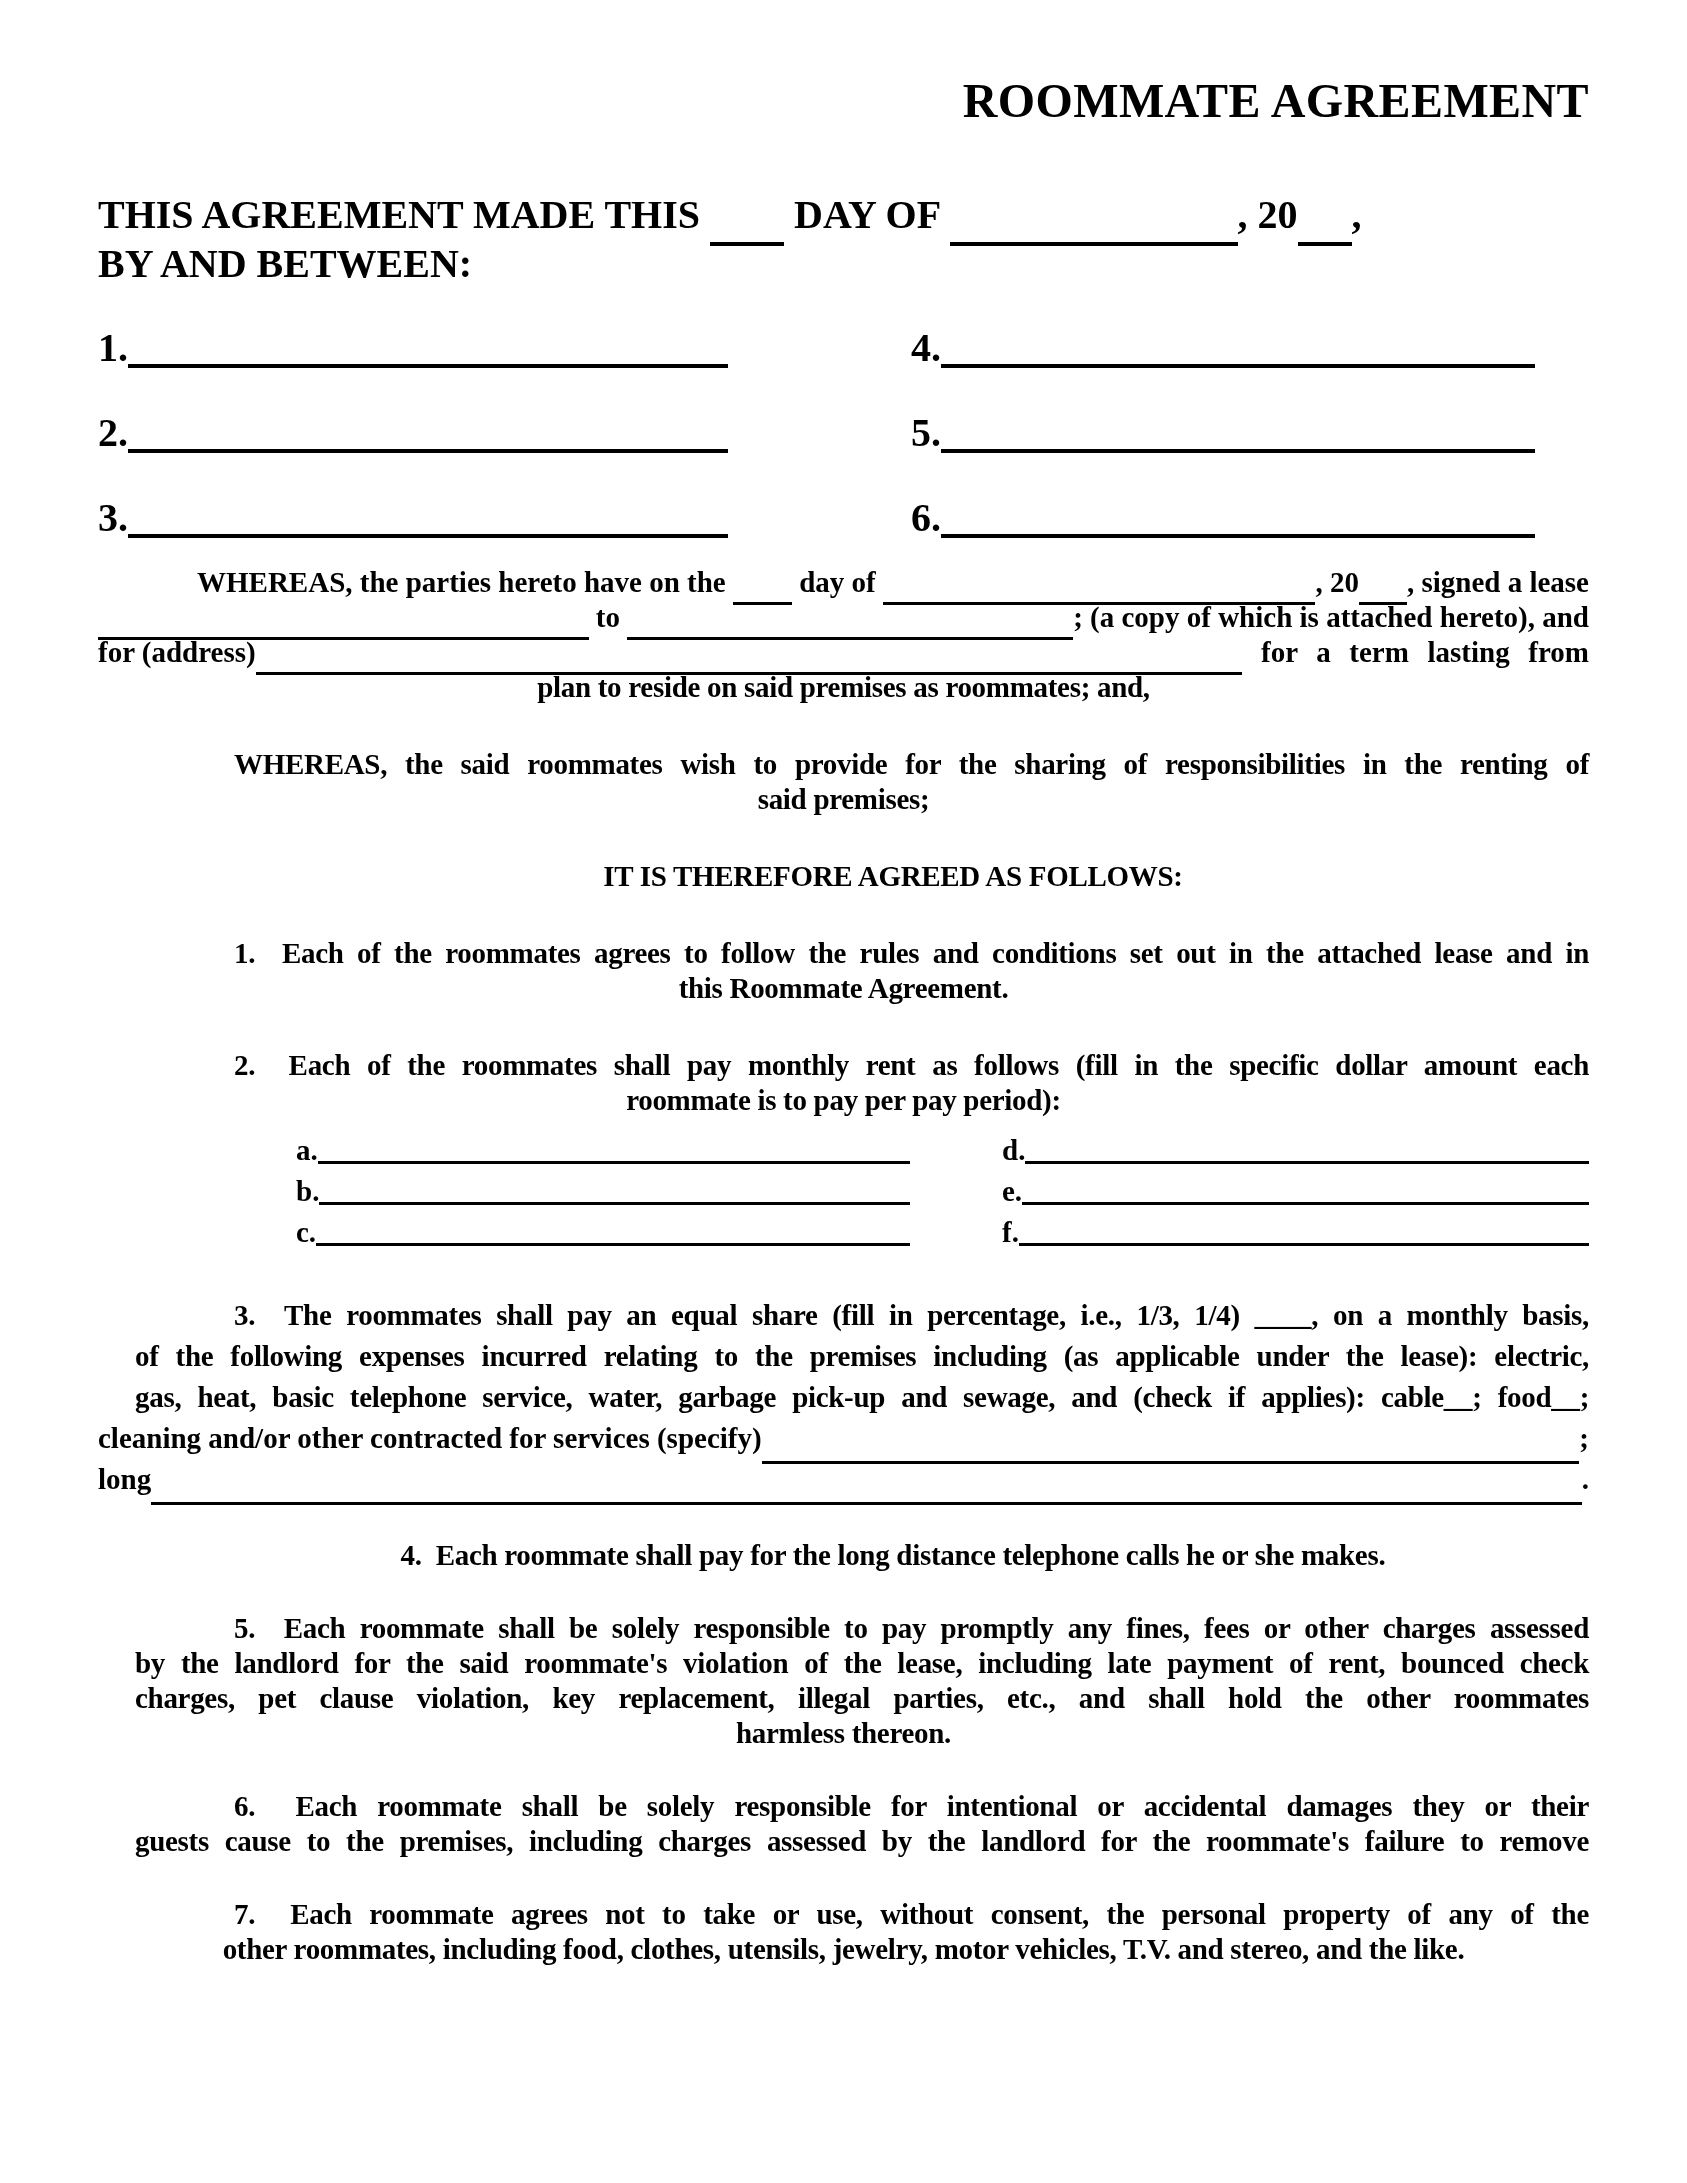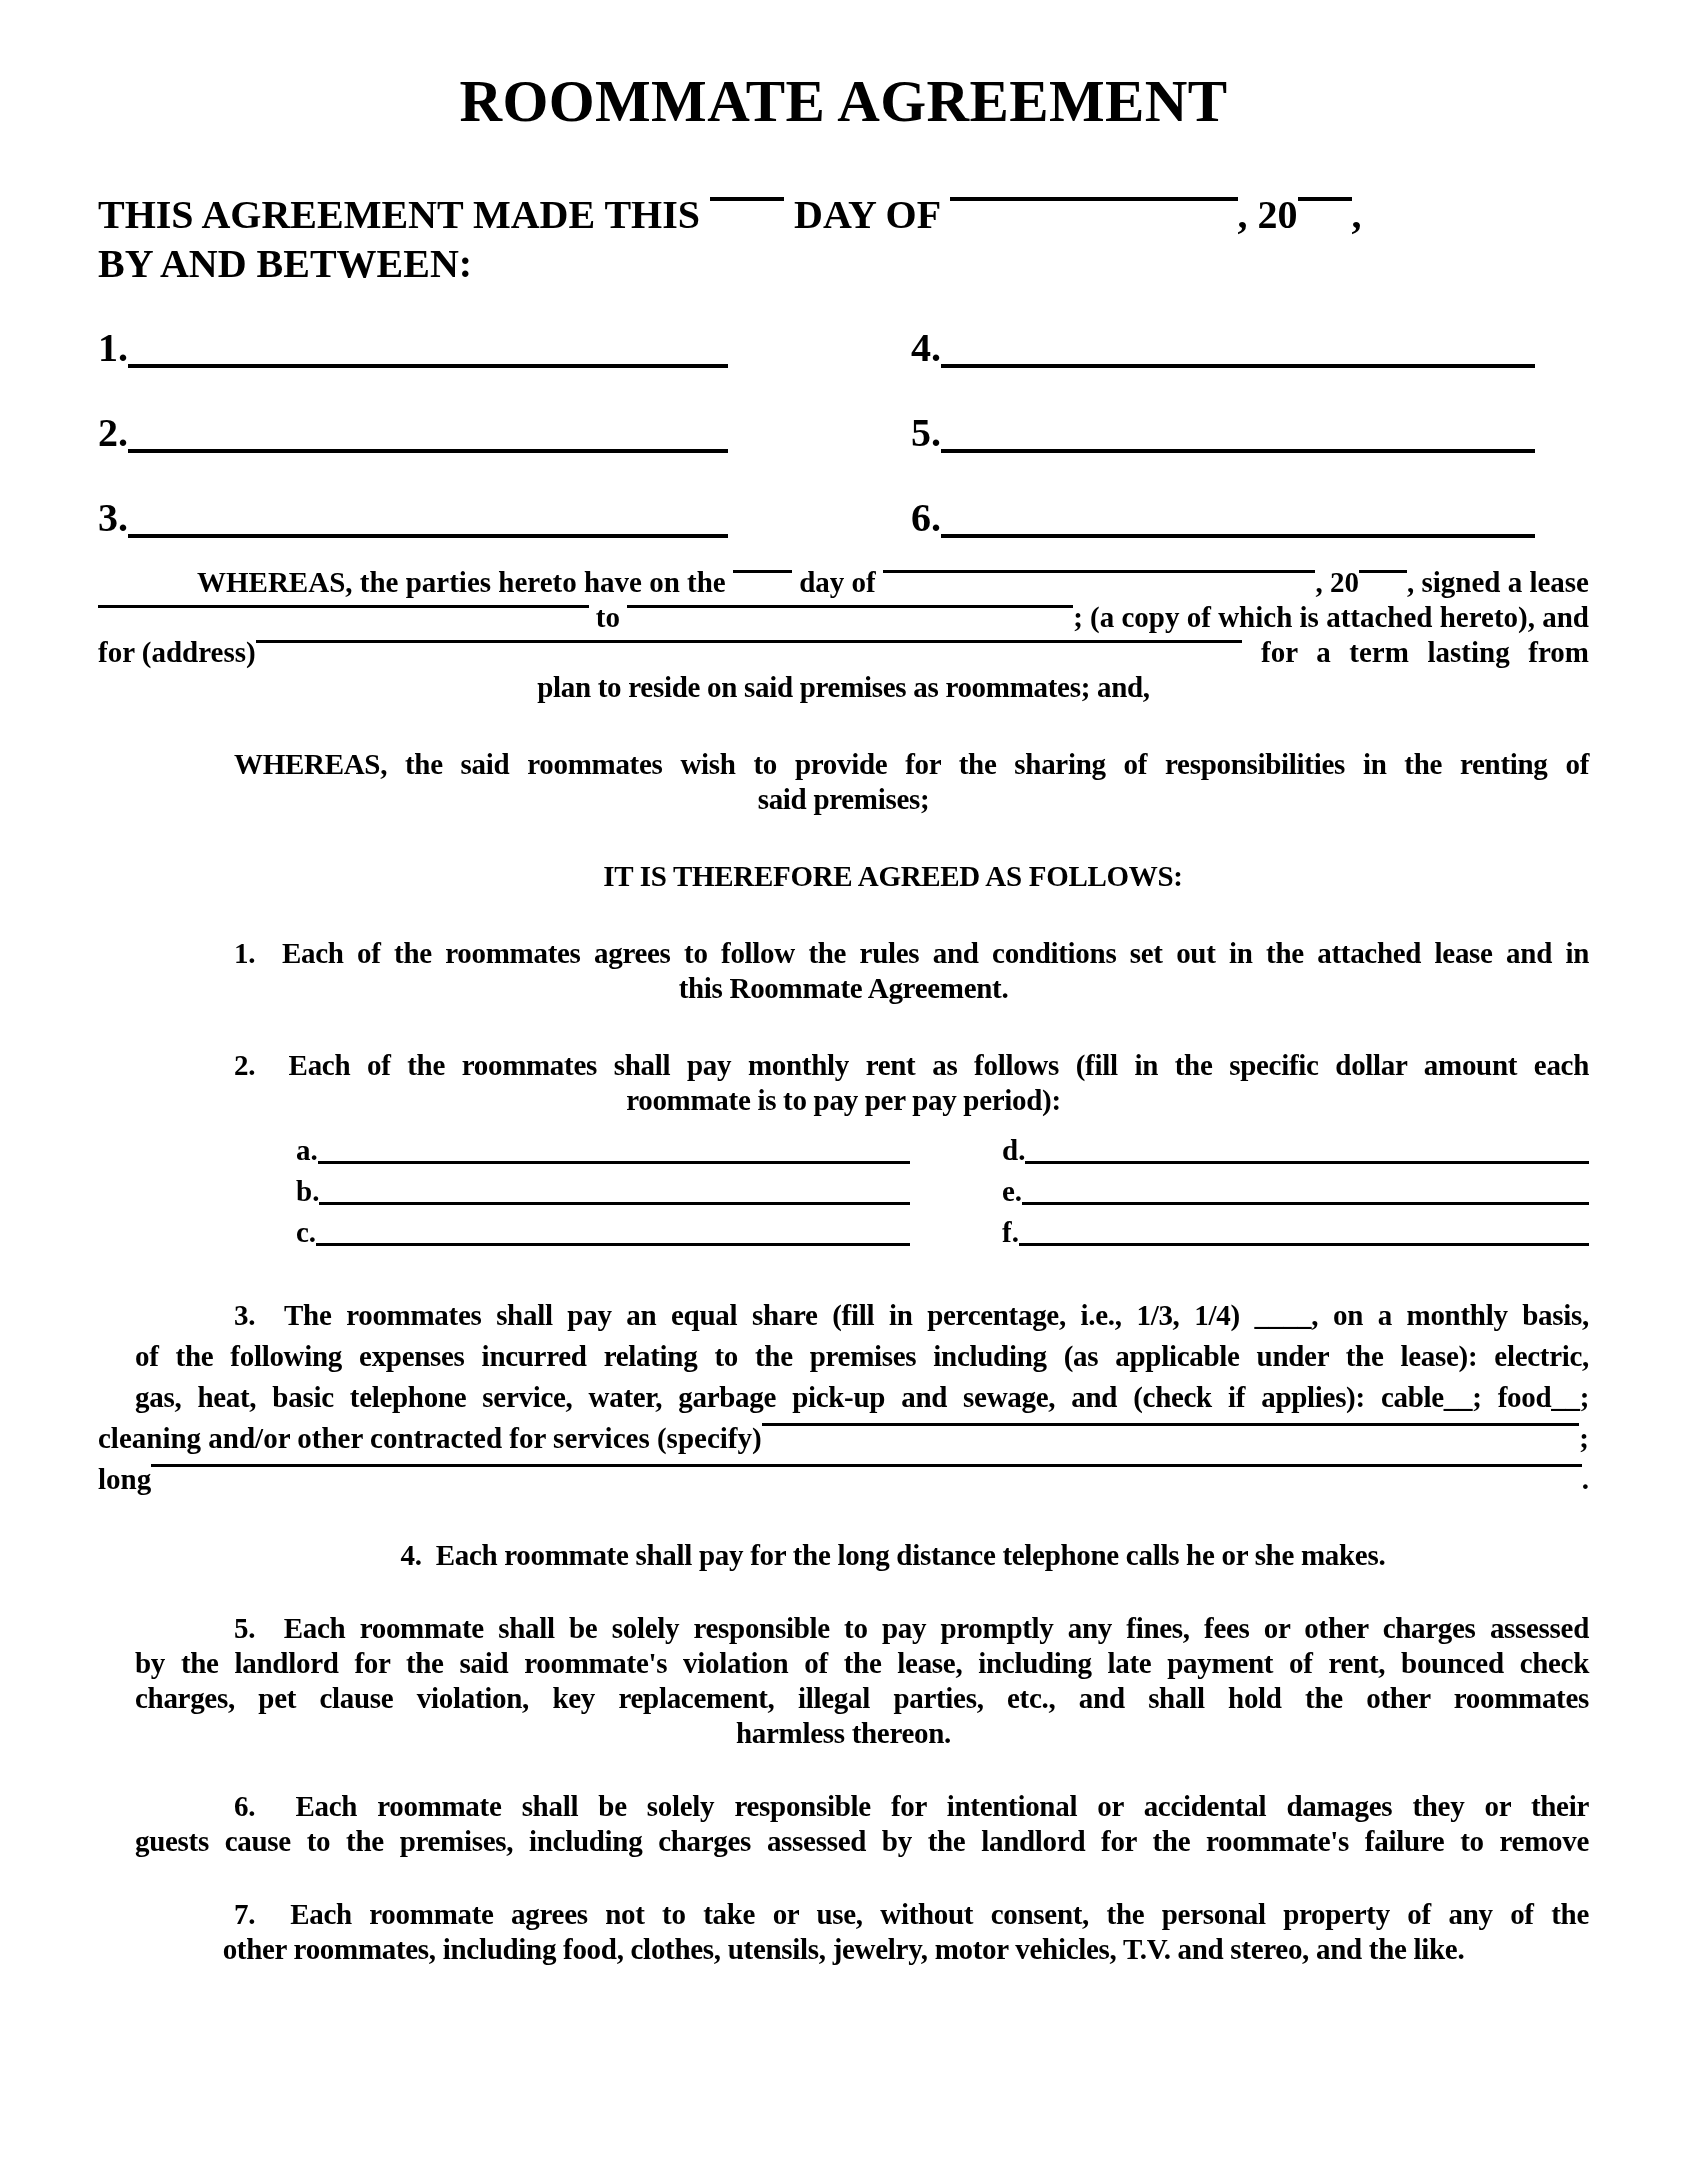--- a/index.html
+++ b/index.html
@@ -9,27 +9,27 @@
     box-sizing:border-box;
     padding:75px 98px 0 98px;
     background:#ffffff;
     color:#000000;
     font-family:"Liberation Serif","DejaVu Serif",serif;
     font-weight:700;
     overflow:hidden;
   }
   h1.title{
     margin:0 0 63px 0;
-    font-size:59px;line-height:52px;
-    text-align:center;
+    font-size:48px;line-height:52px;
+    text-align:right;
     letter-spacing:0.4px;
   }
   .intro{font-size:40px;line-height:49px;}
   .line{min-height:1em;}
-  .line.flex{display:flex;align-items:flex-start;}
+  .line.flex{display:flex;align-items:flex-end;}
   .t{white-space:pre;}
   .t2{word-spacing:11.4px;}
   .just{text-align:justify;text-align-last:justify;letter-spacing:-0.3px;margin-left:37px;}
   .lastl{text-align:center;letter-spacing:-0.3px;}
   .ind{text-indent:99px;}
   .indent{display:inline-block;flex:0 0 99px;}
   .blank{position:relative;display:inline-block;height:0;border-bottom:3.5px solid #000;top:5.2px;}
   .b-grow{flex:1 1 auto;}
   .b-grow2{flex:1.1 1 auto;}
   .b-sm{width:59px;flex:0 0 59px;}

